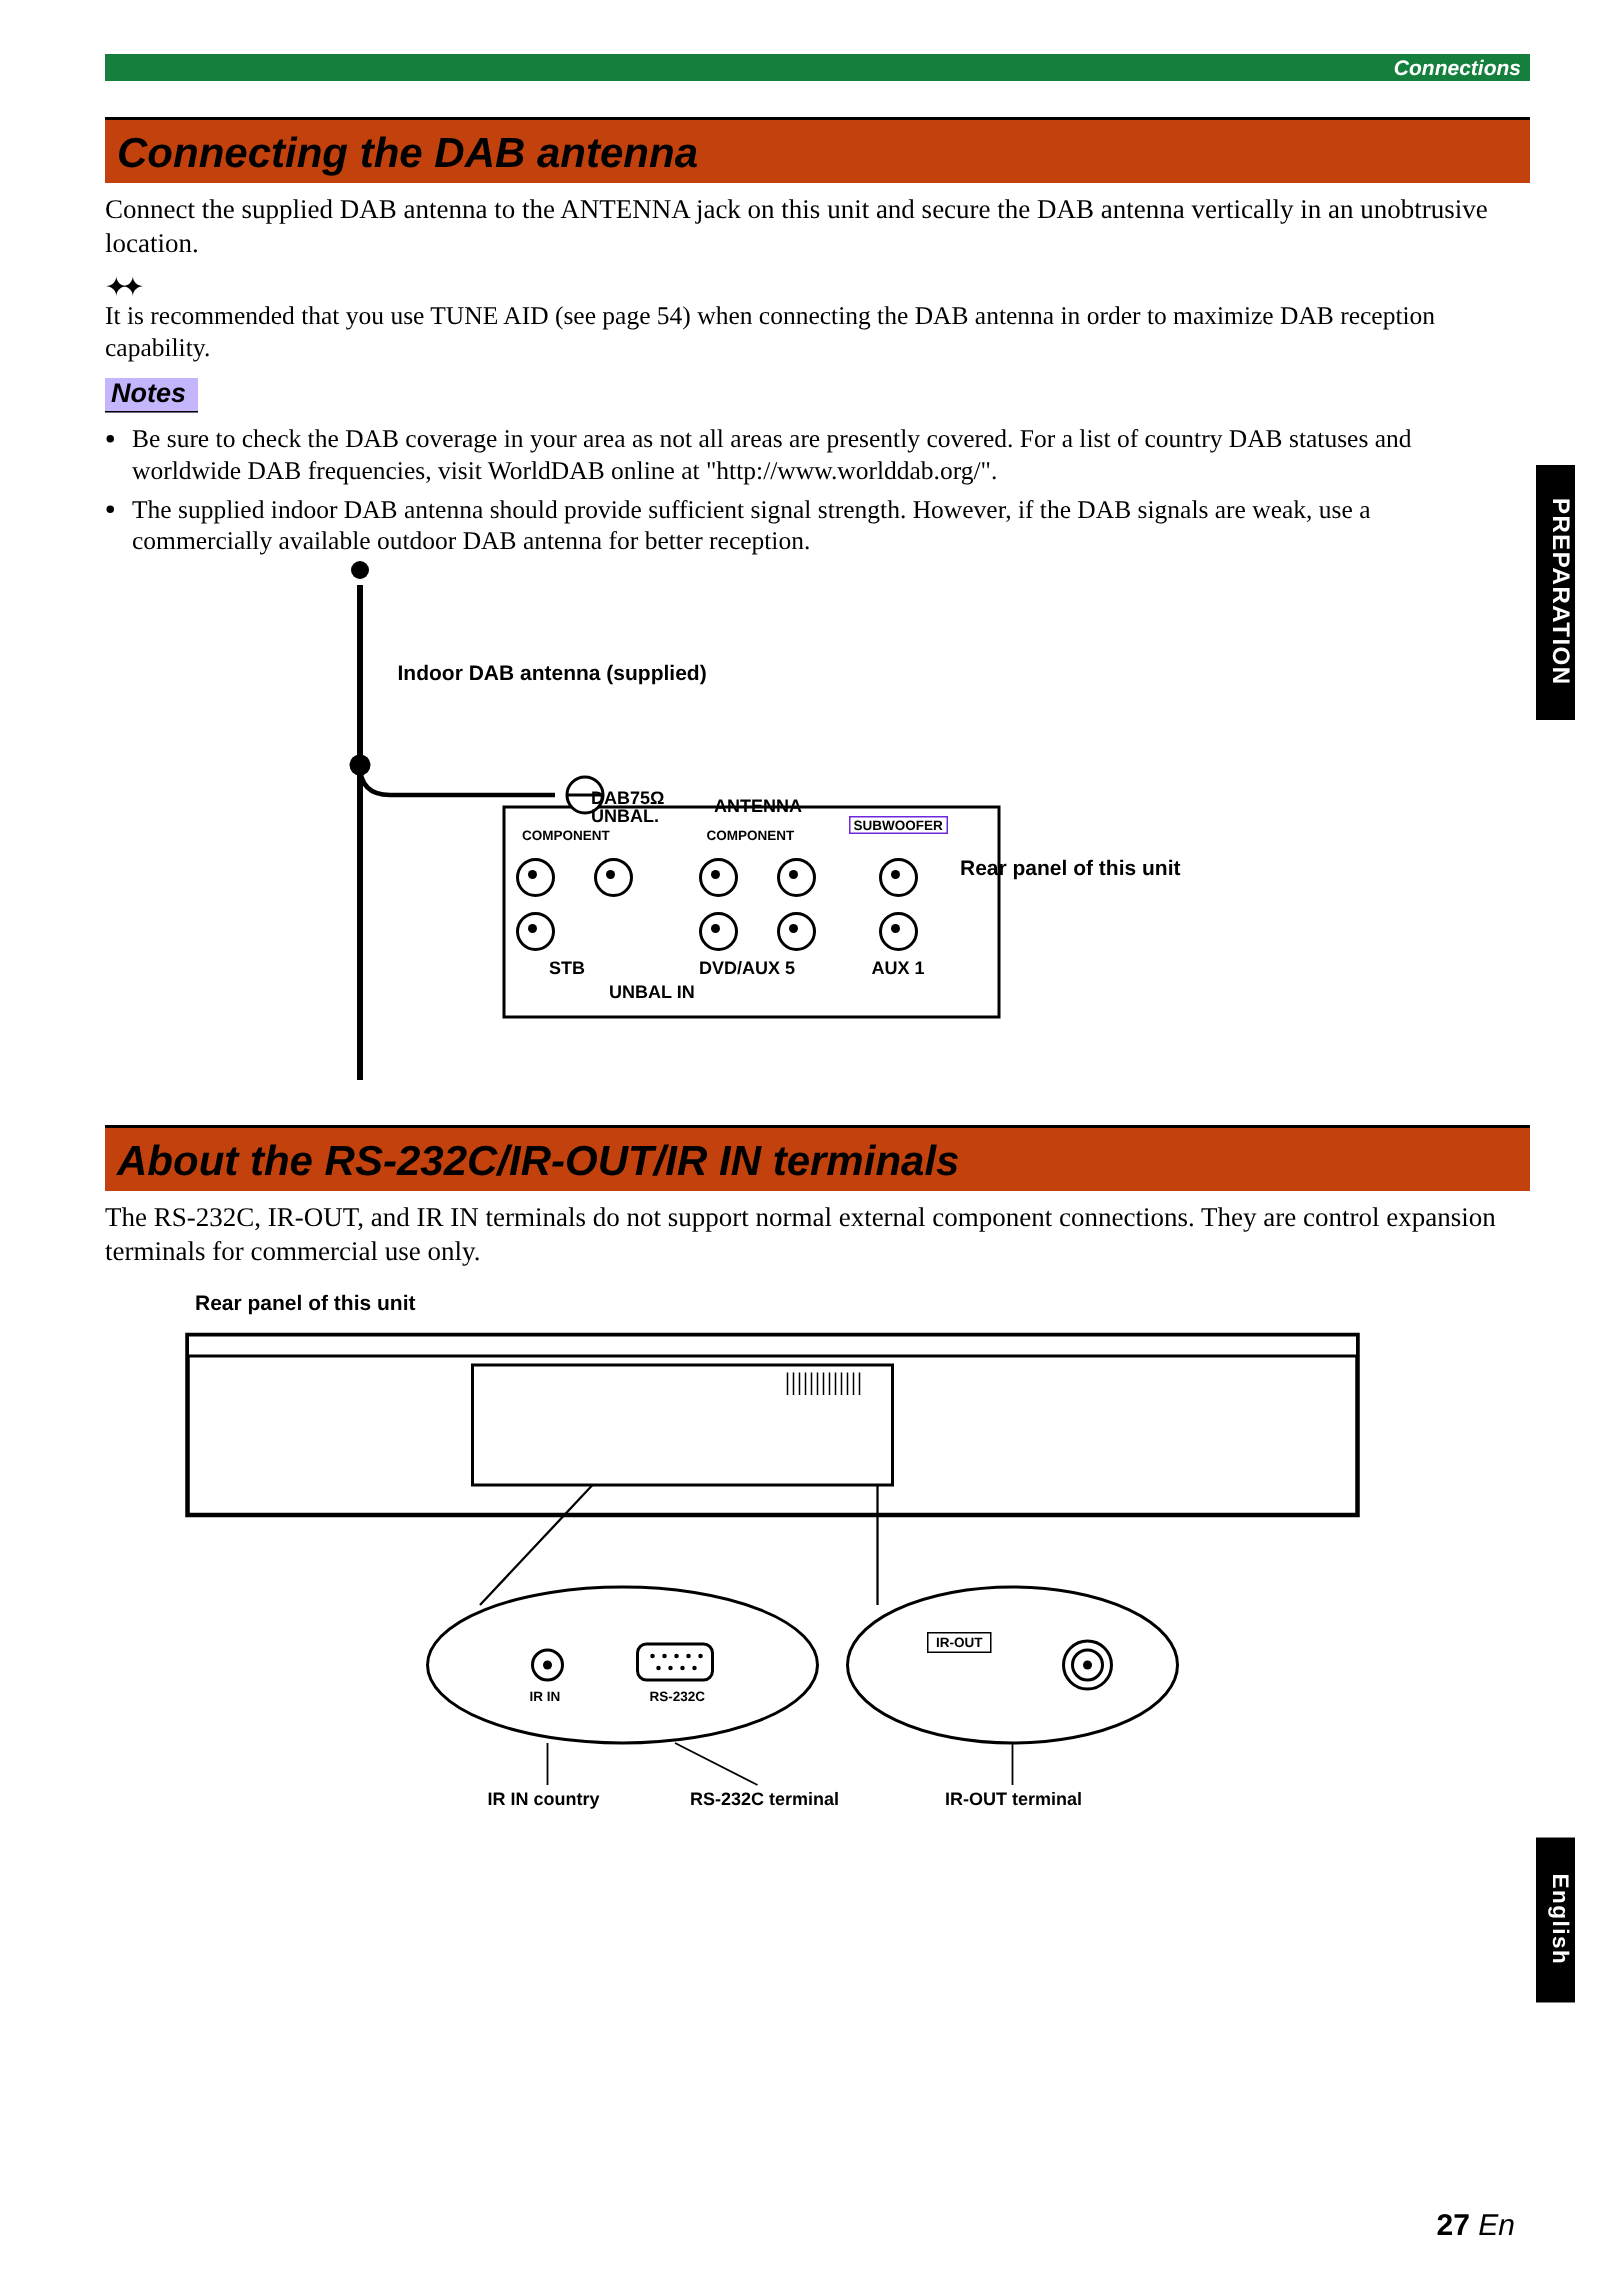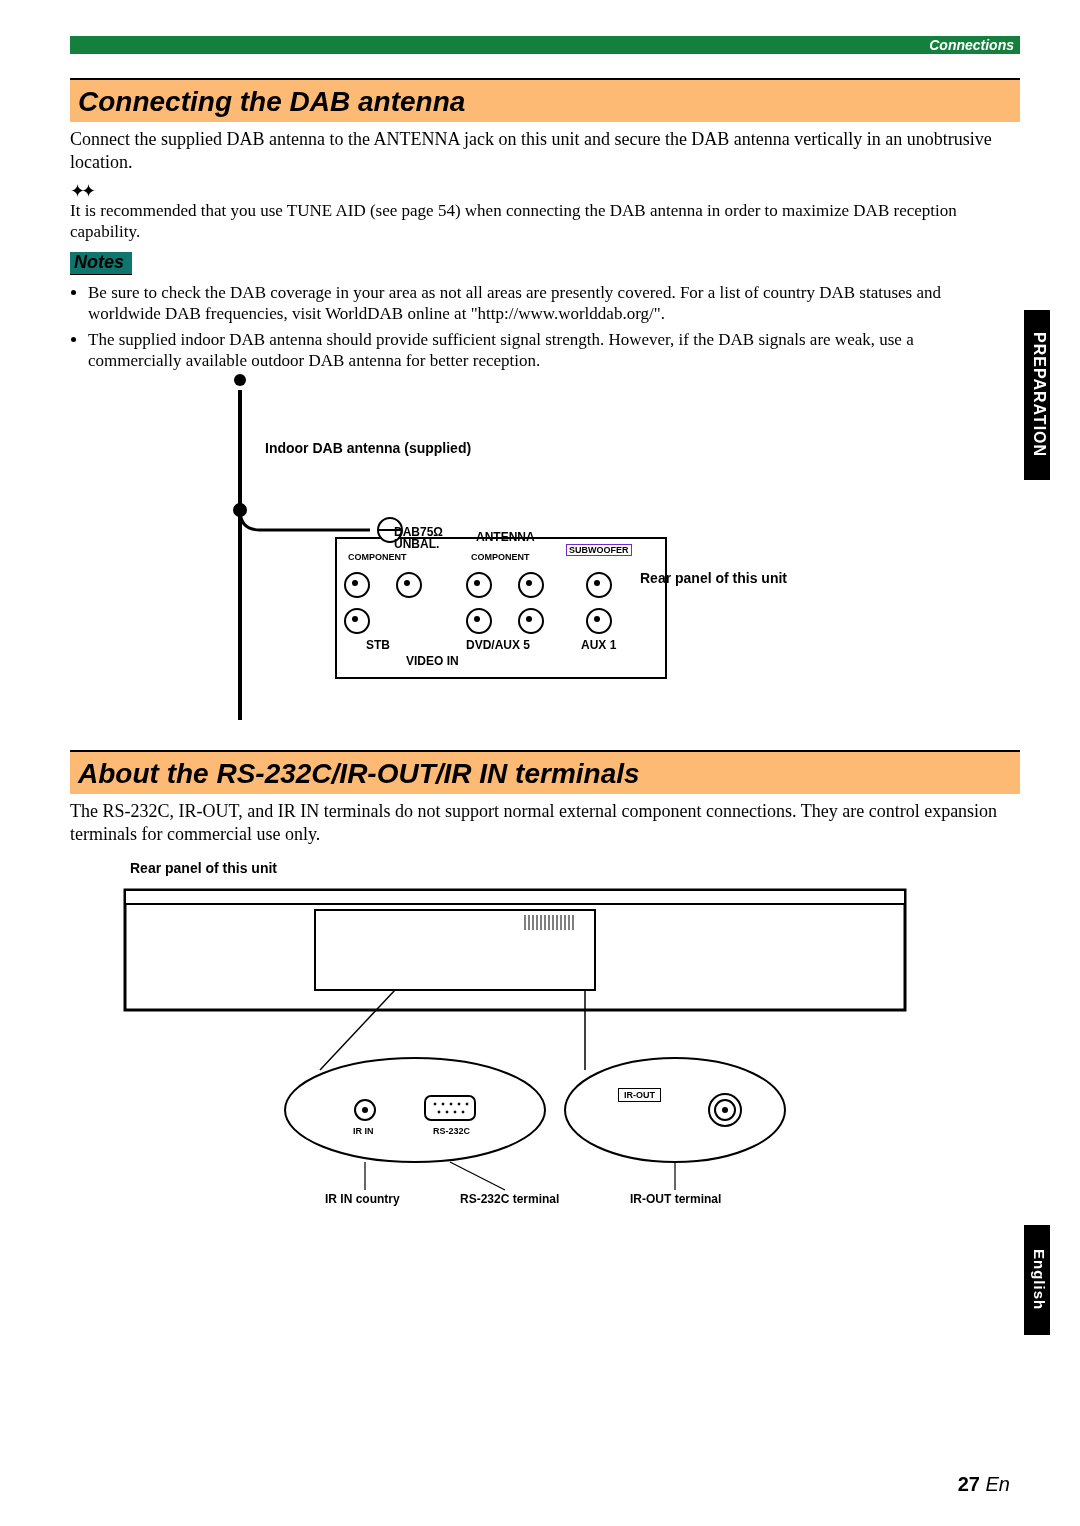--- a/index.html
+++ b/index.html
@@ -52,21 +52,21 @@
     padding: 10px 2px;
     font-size: 16px;
   }
   #tab-prep { right: 30px; top: 310px; height: 150px; width: 22px; }
   #tab-eng  { right: 30px; top: 1225px; height: 90px; width: 22px; }
 
   .section-heading {
     position: absolute;
     left: 70px;
     right: 60px;
-    background: #fdba74;
+    background: #c2410c;
     font-family: Arial, Helvetica, sans-serif;
     font-style: italic;
     font-weight: bold;
     font-size: 28px;
     padding: 6px 8px 4px 8px;
     border-top: 2px solid #000;
   }
 
   .body-text {
     position: absolute;
@@ -81,21 +81,21 @@
     font-size: 18px;
     letter-spacing: -4px;
   }
   .notes-label {
     position: absolute;
     left: 70px;
     font-family: Arial, Helvetica, sans-serif;
     font-style: italic;
     font-weight: bold;
     font-size: 18px;
-    background: #0f766e;
+    background: #c4b5fd;
     border-bottom: 1px solid #000;
     padding: 0 8px 1px 4px;
   }
   ul.notes {
     position: absolute;
     left: 70px;
     right: 70px;
     margin: 0;
     padding-left: 18px;
     font-size: 17px;
@@ -202,21 +202,21 @@
       <span class="rca" style="position:absolute; left:250px; top:34px;"></span>
 
       <span class="rca" style="position:absolute; left:8px; top:70px;"></span>
       <span class="rca" style="position:absolute; left:130px; top:70px;"></span>
       <span class="rca" style="position:absolute; left:182px; top:70px;"></span>
       <span class="rca" style="position:absolute; left:250px; top:70px;"></span>
 
       <div class="small label-bold" style="position:absolute; left:30px; top:100px;">STB</div>
       <div class="small label-bold" style="position:absolute; left:130px; top:100px;">DVD/AUX 5</div>
       <div class="small label-bold" style="position:absolute; left:245px; top:100px;">AUX 1</div>
-      <div class="small label-bold" style="position:absolute; left:70px; top:116px;">VIDEO IN</div>
+      <div class="small label-bold" style="position:absolute; left:70px; top:116px;">UNBAL IN</div>
     </div>
 
     <div class="label-bold" style="position:absolute; left:570px; top:200px; font-size:14px;">Rear panel of this unit</div>
   </div>
 
   <div class="section-heading" style="top:750px;">About the RS-232C/IR-OUT/IR IN terminals</div>
 
   <div class="body-text" style="top:800px;">The RS-232C, IR-OUT, and IR IN terminals do not support normal external component connections. They are control expansion terminals for commercial use only.</div>
 
   <div class="diagram" style="top:860px; height:380px;">

